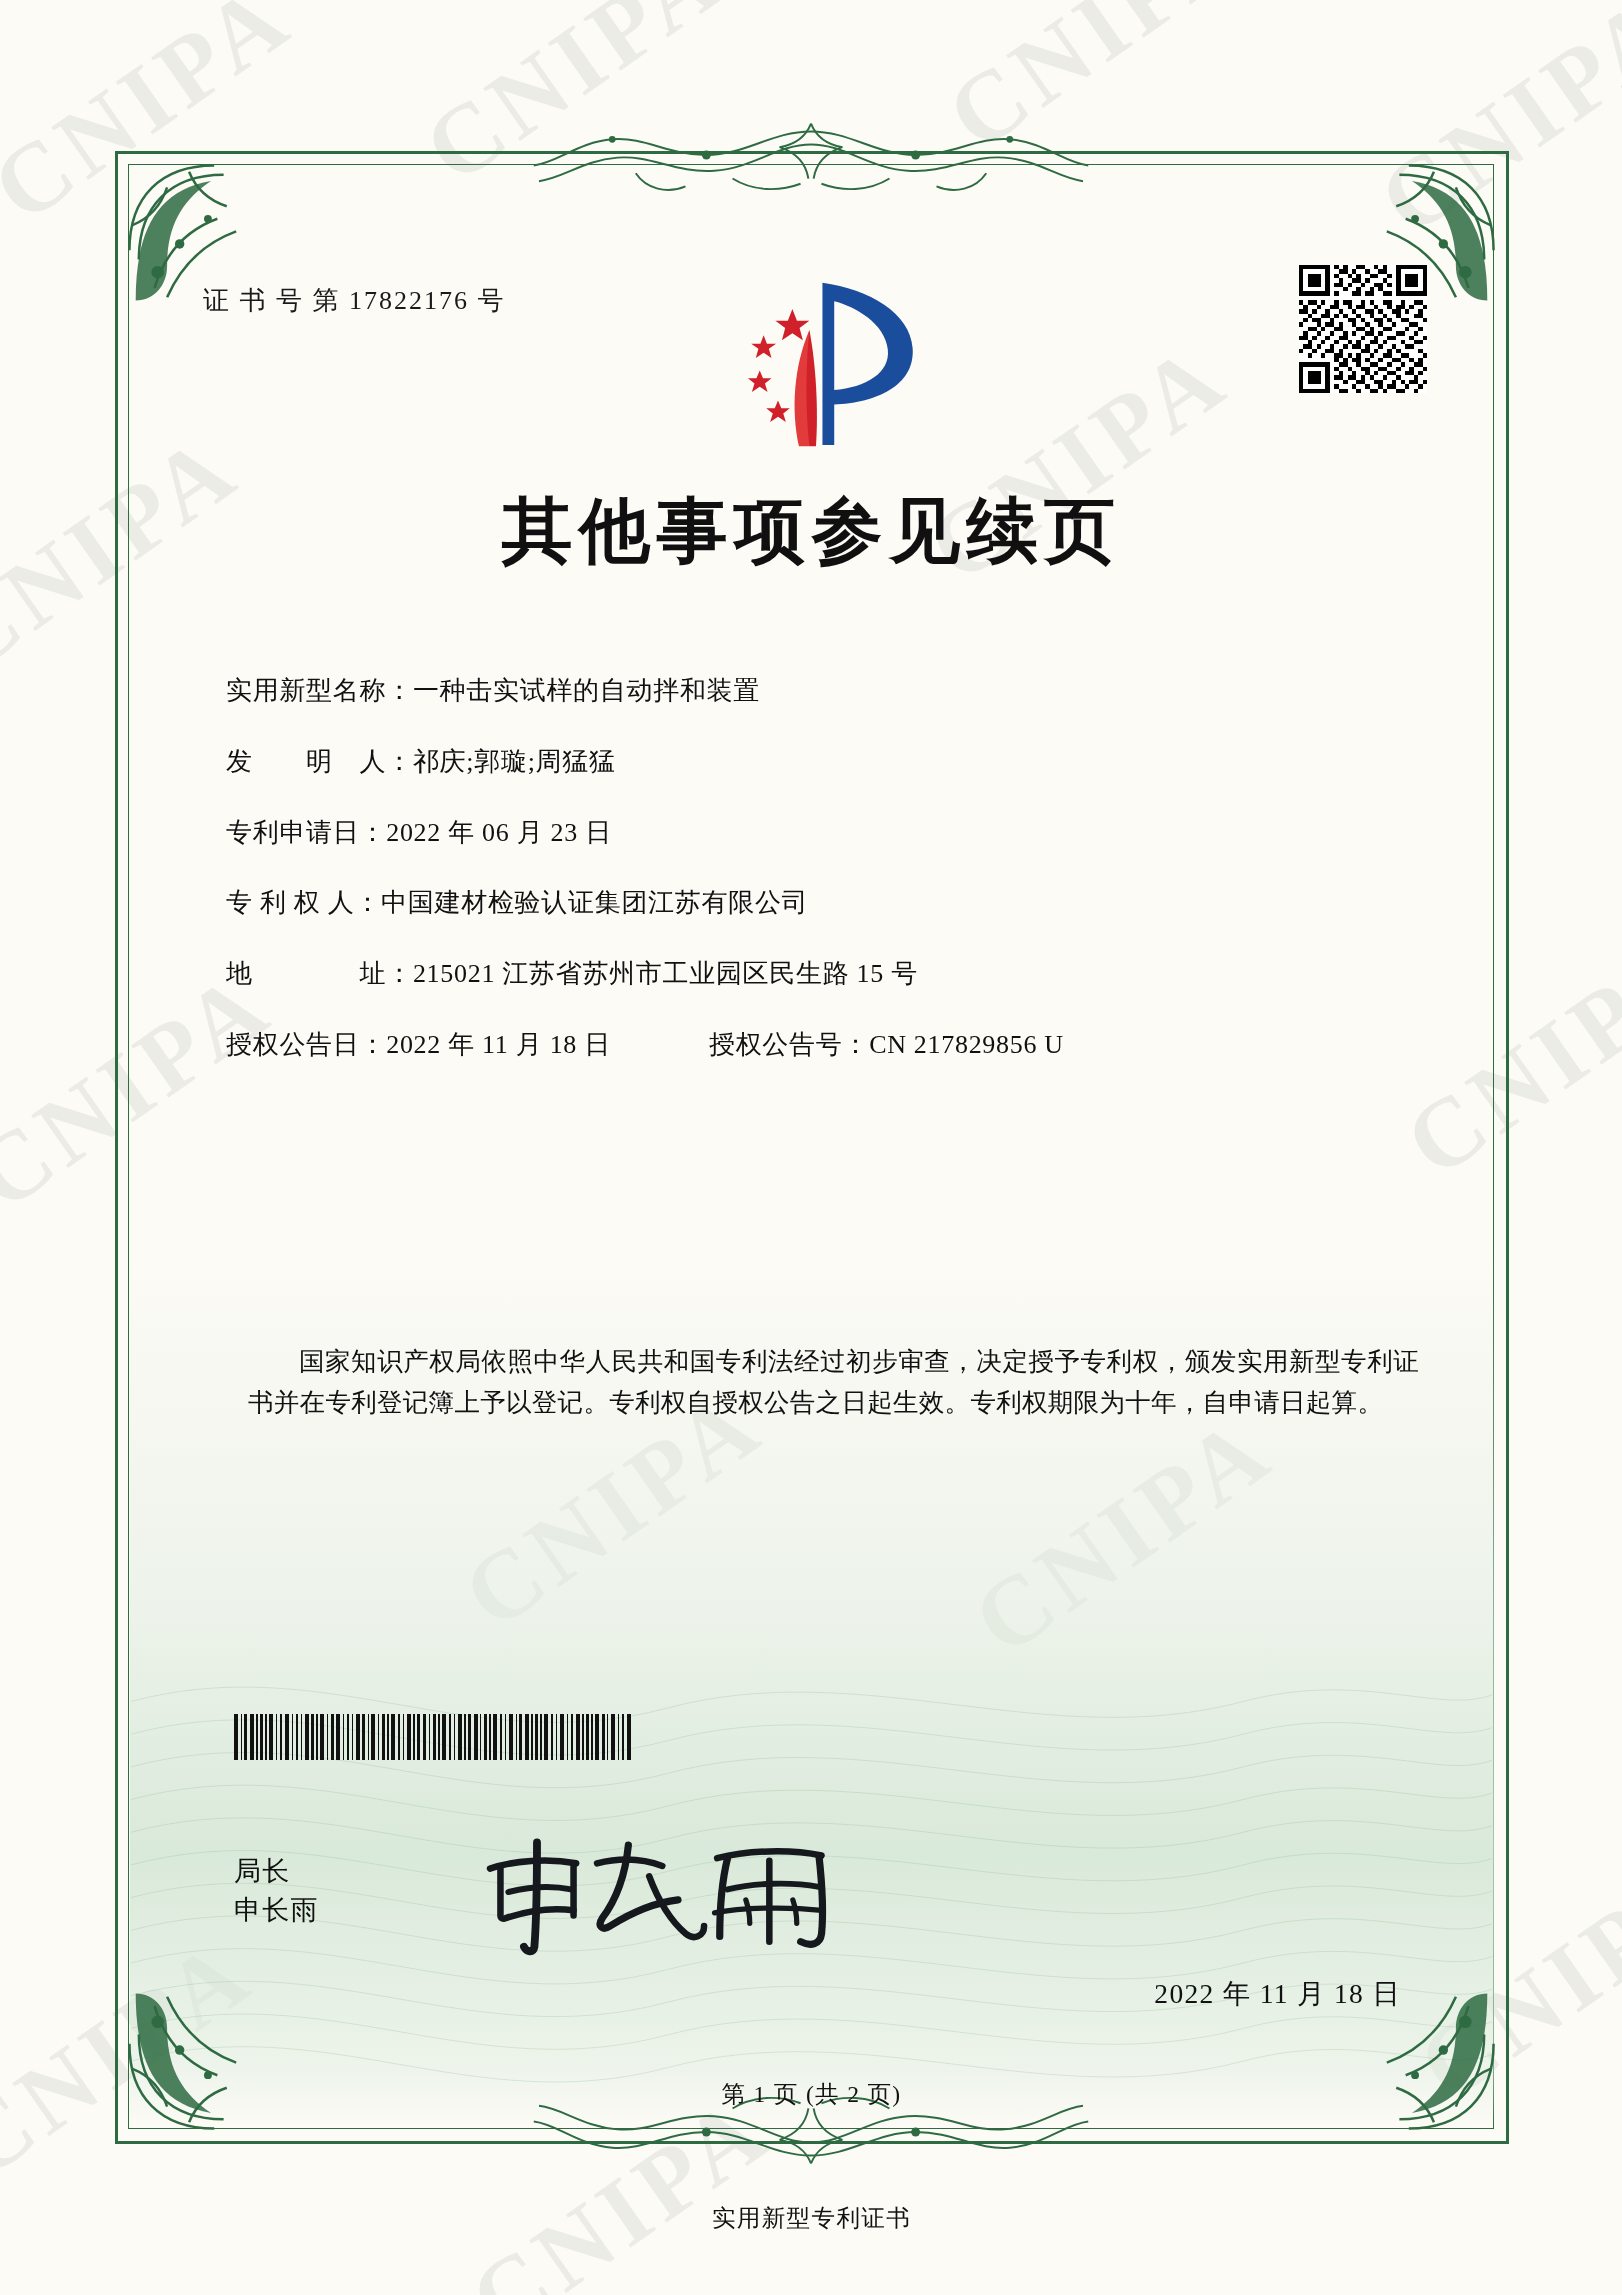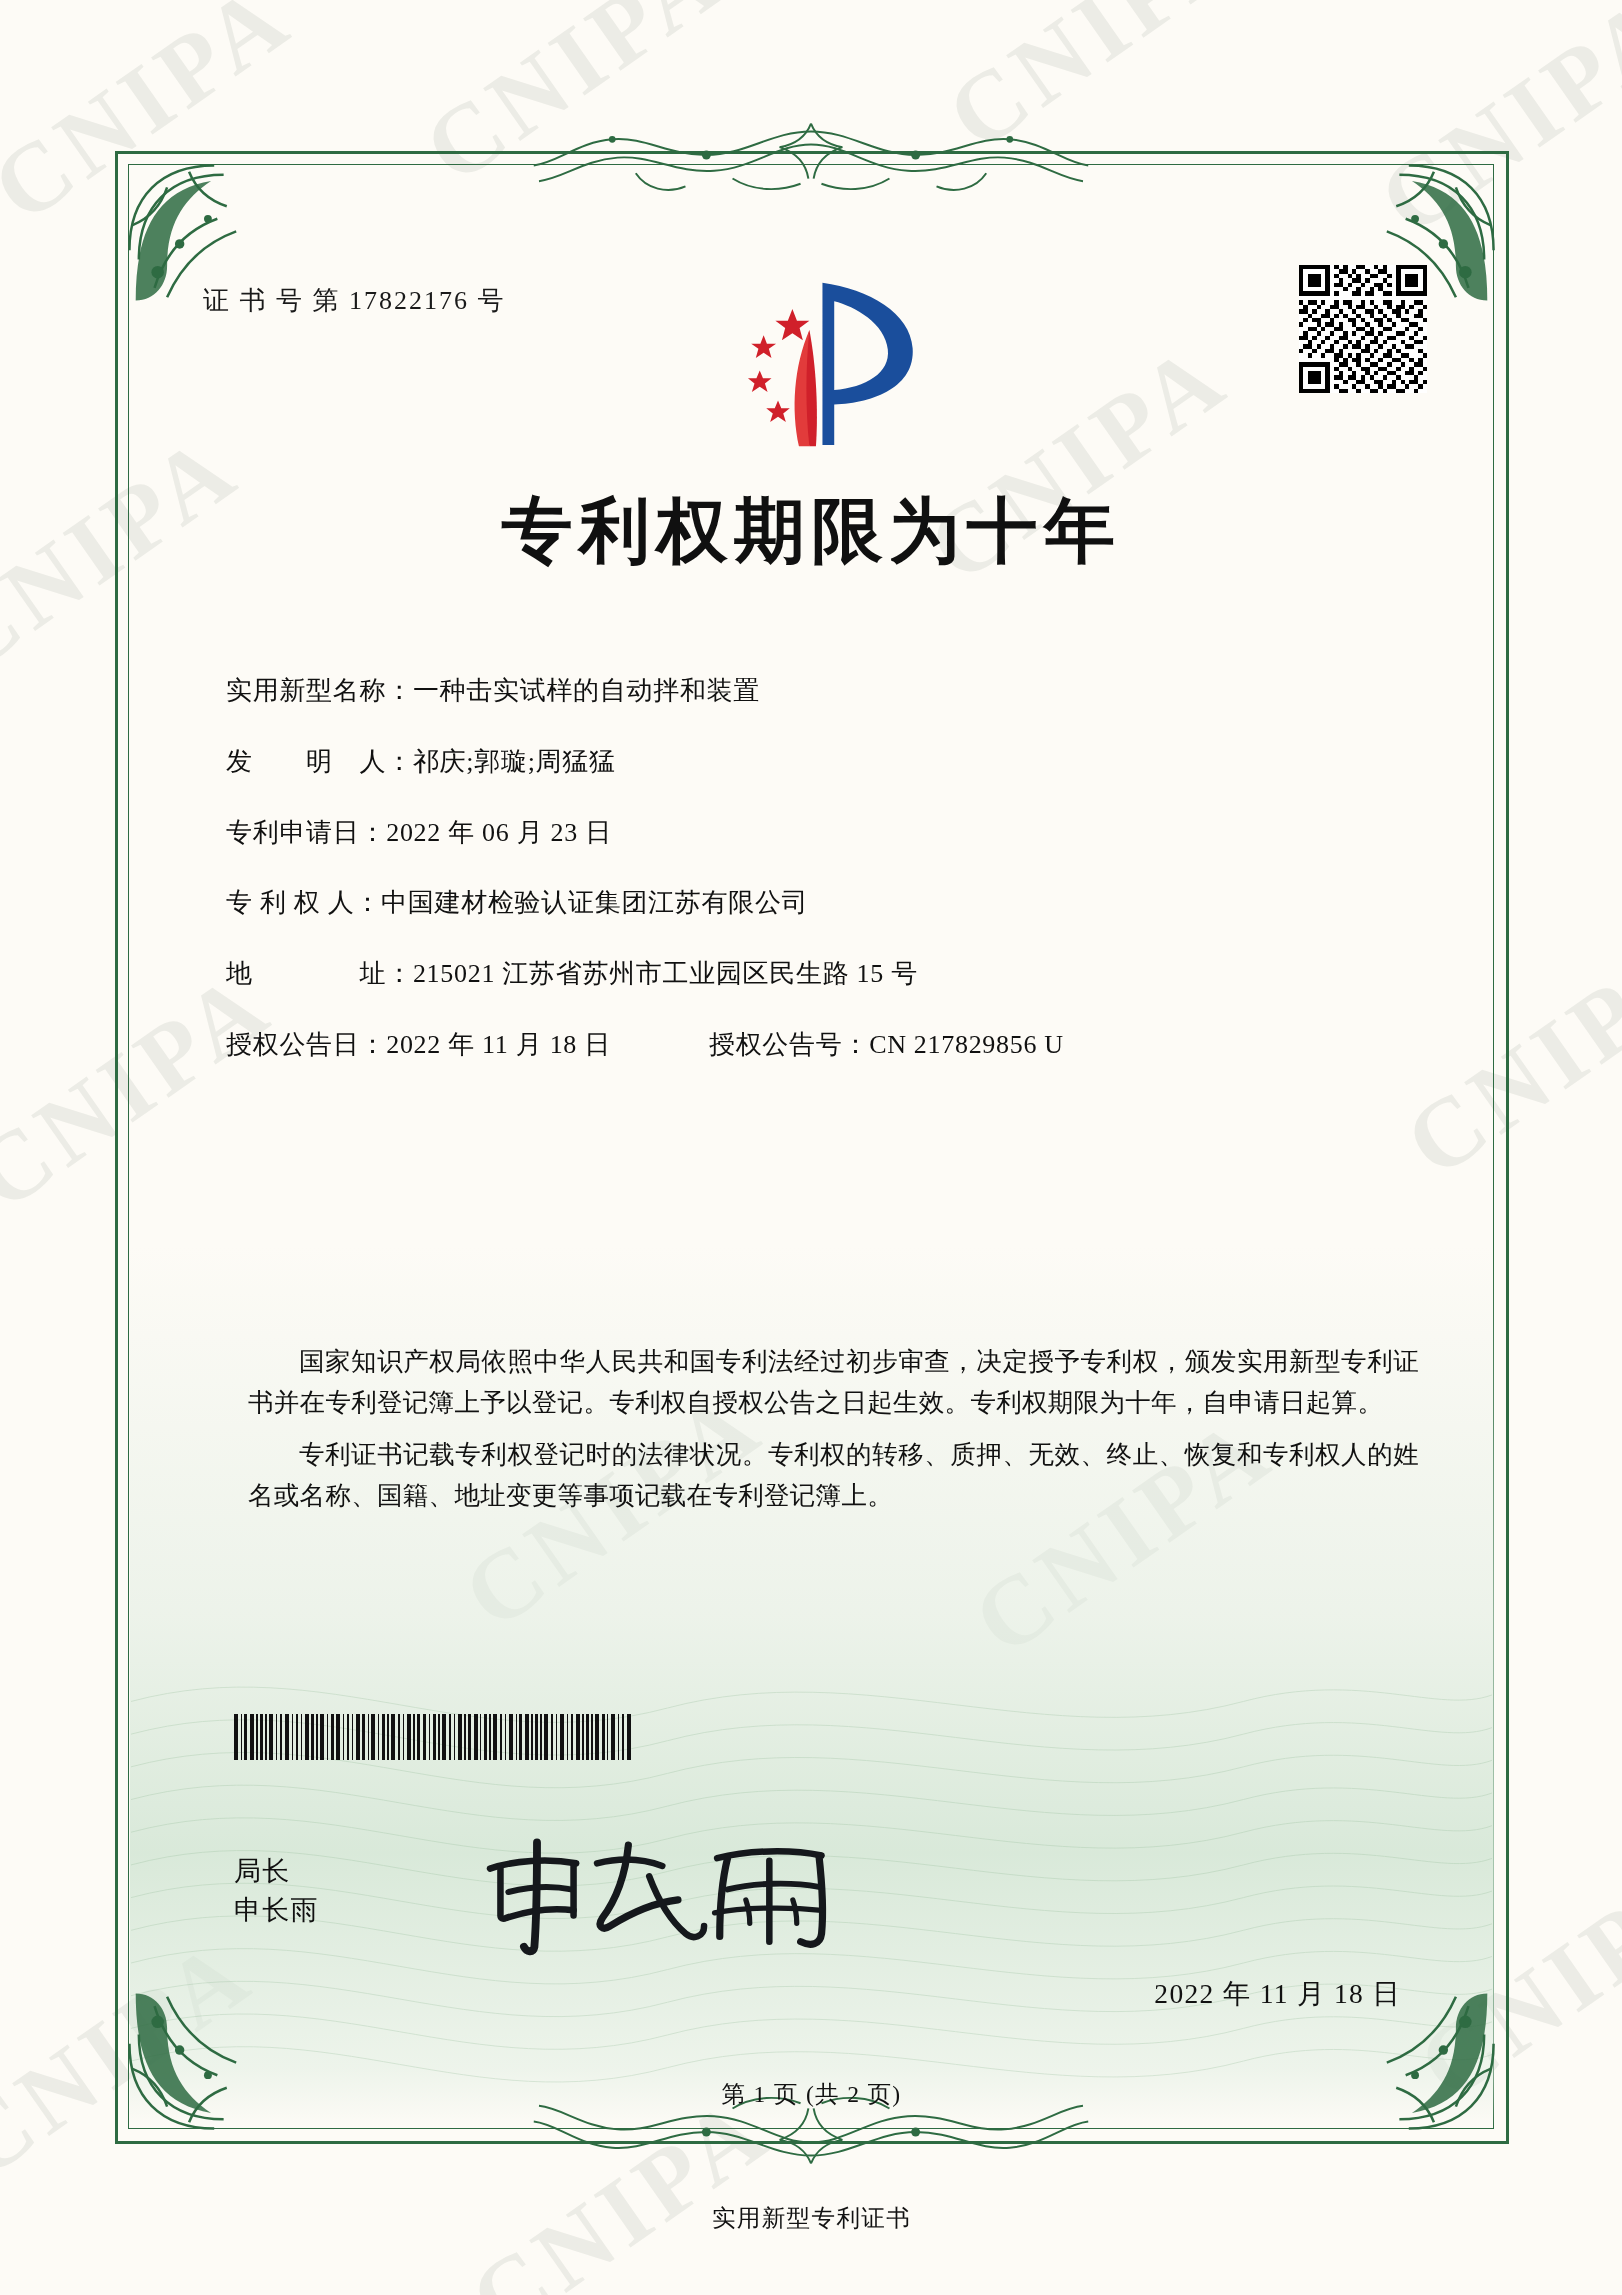--- a/index.html
+++ b/index.html
@@ -616,21 +616,21 @@
     <path d="M176,84 C170,142 170,206 176,262 L160,262 C148,206 152,140 176,84 Z" fill="#e23b3b"></path>
 
     <g fill="#d0202a">
       <polygon points="150,52 157,70 176,70 161,81 166,100 150,89 134,100 139,81 124,70 143,70"></polygon>
       <polygon points="106,92 111,105 125,105 114,113 118,127 106,119 94,127 98,113 87,105 101,105"></polygon>
       <polygon points="100,146 105,158 118,158 108,166 112,179 100,171 88,179 92,166 82,158 95,158"></polygon>
       <polygon points="128,192 133,204 146,204 136,212 140,225 128,217 116,225 120,212 110,204 123,204"></polygon>
     </g>
   </svg>
 
-  <div class="main-title">专利权期限为十年</div>
+  <div class="main-title">其他事项参见续页</div>
 
   <div class="fields">
 
     <div class="field-row">
       <span class="field-label">实用新型名称：</span>
       <span class="field-value">一种击实试样的自动拌和装置</span>
     </div>
 
     <div class="field-row">
       <span class="field-label">发　　明　人：</span>
@@ -657,21 +657,20 @@
       <span class="field-label">授权公告日：</span>
       <span class="field-value">2022 年 11 月 18 日</span>
       <span class="field-label second-label">授权公告号：</span>
       <span class="field-value">CN 217829856 U</span>
     </div>
 
   </div>
 
   <div class="paras">
     <p>国家知识产权局依照中华人民共和国专利法经过初步审查，决定授予专利权，颁发实用新型专利证书并在专利登记簿上予以登记。专利权自授权公告之日起生效。专利权期限为十年，自申请日起算。</p>
-    <p>专利证书记载专利权登记时的法律状况。专利权的转移、质押、无效、终止、恢复和专利权人的姓名或名称、国籍、地址变更等事项记载在专利登记簿上。</p>
   </div>
 
   <svg class="barcode" viewBox="0 0 320 35" shape-rendering="crispEdges">
     <g fill="#111">
       <rect x="0" y="0" width="3" height="35"></rect>
         <rect x="5" y="0" width="1" height="35"></rect>
       <rect x="8" y="0" width="2" height="35"></rect>
         <rect x="12" y="0" width="3" height="35"></rect>
       <rect x="17" y="0" width="1" height="35"></rect>
         <rect x="20" y="0" width="2" height="35"></rect>

